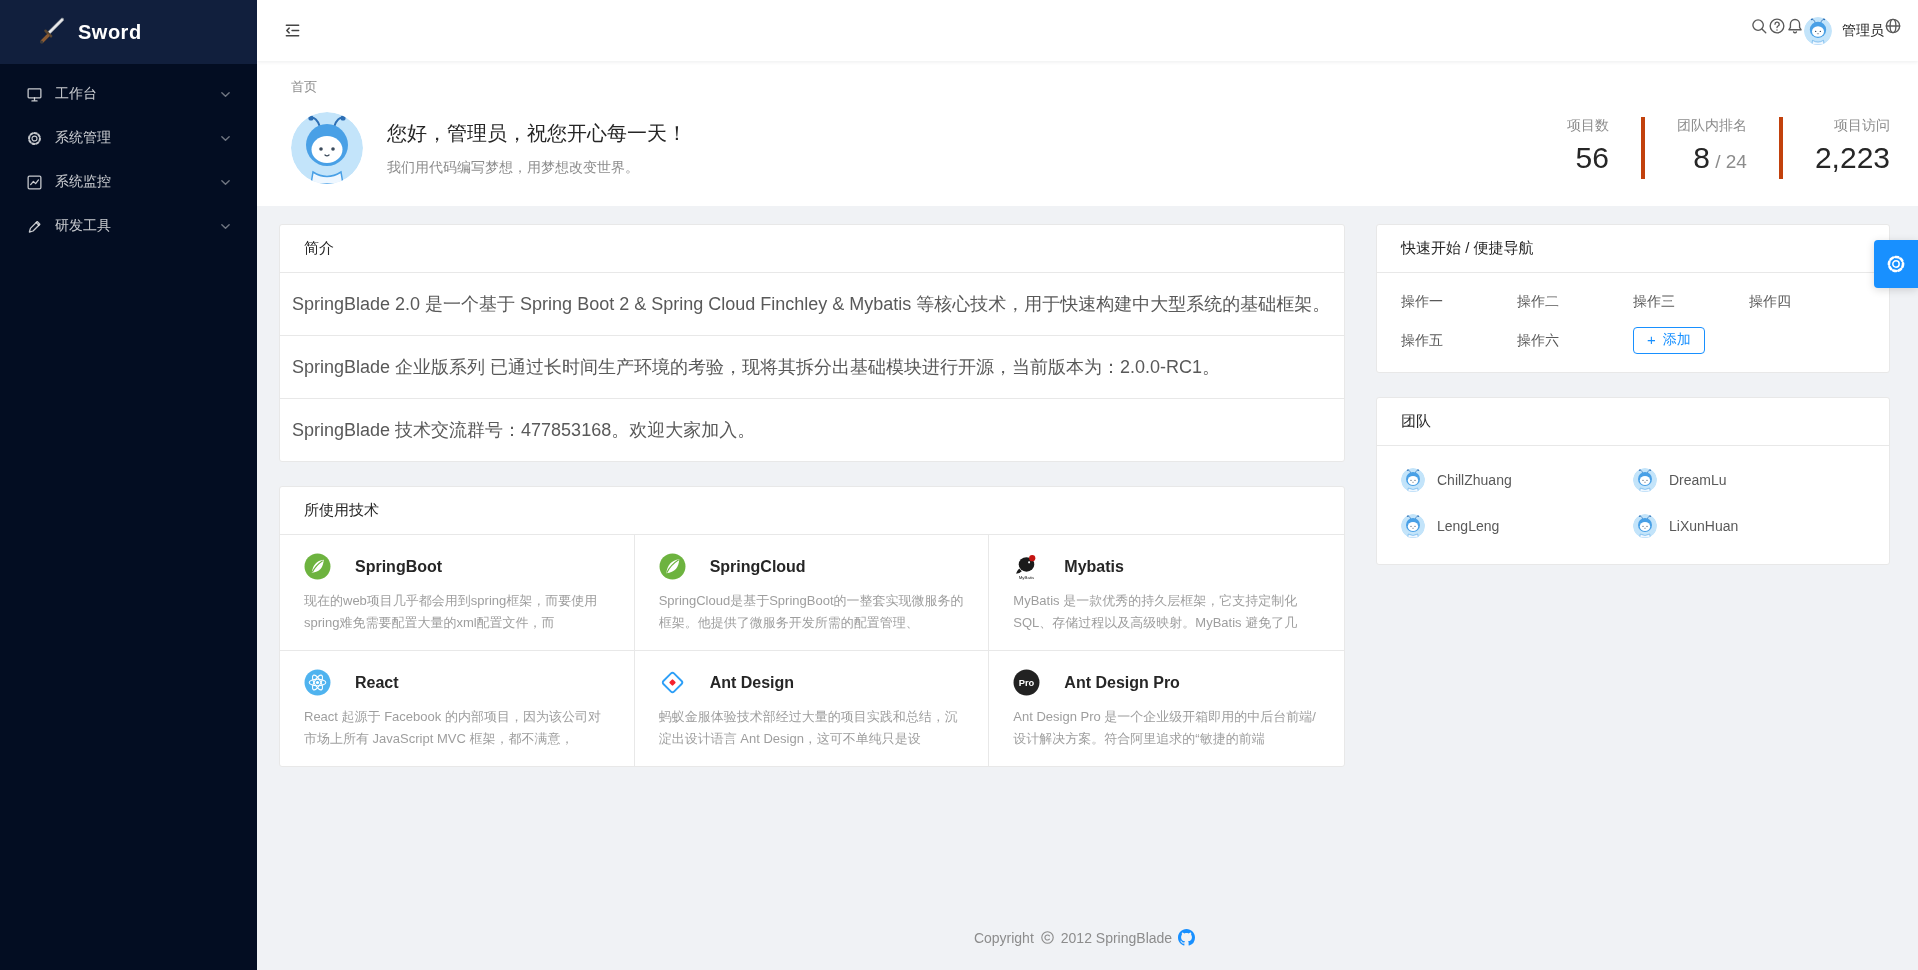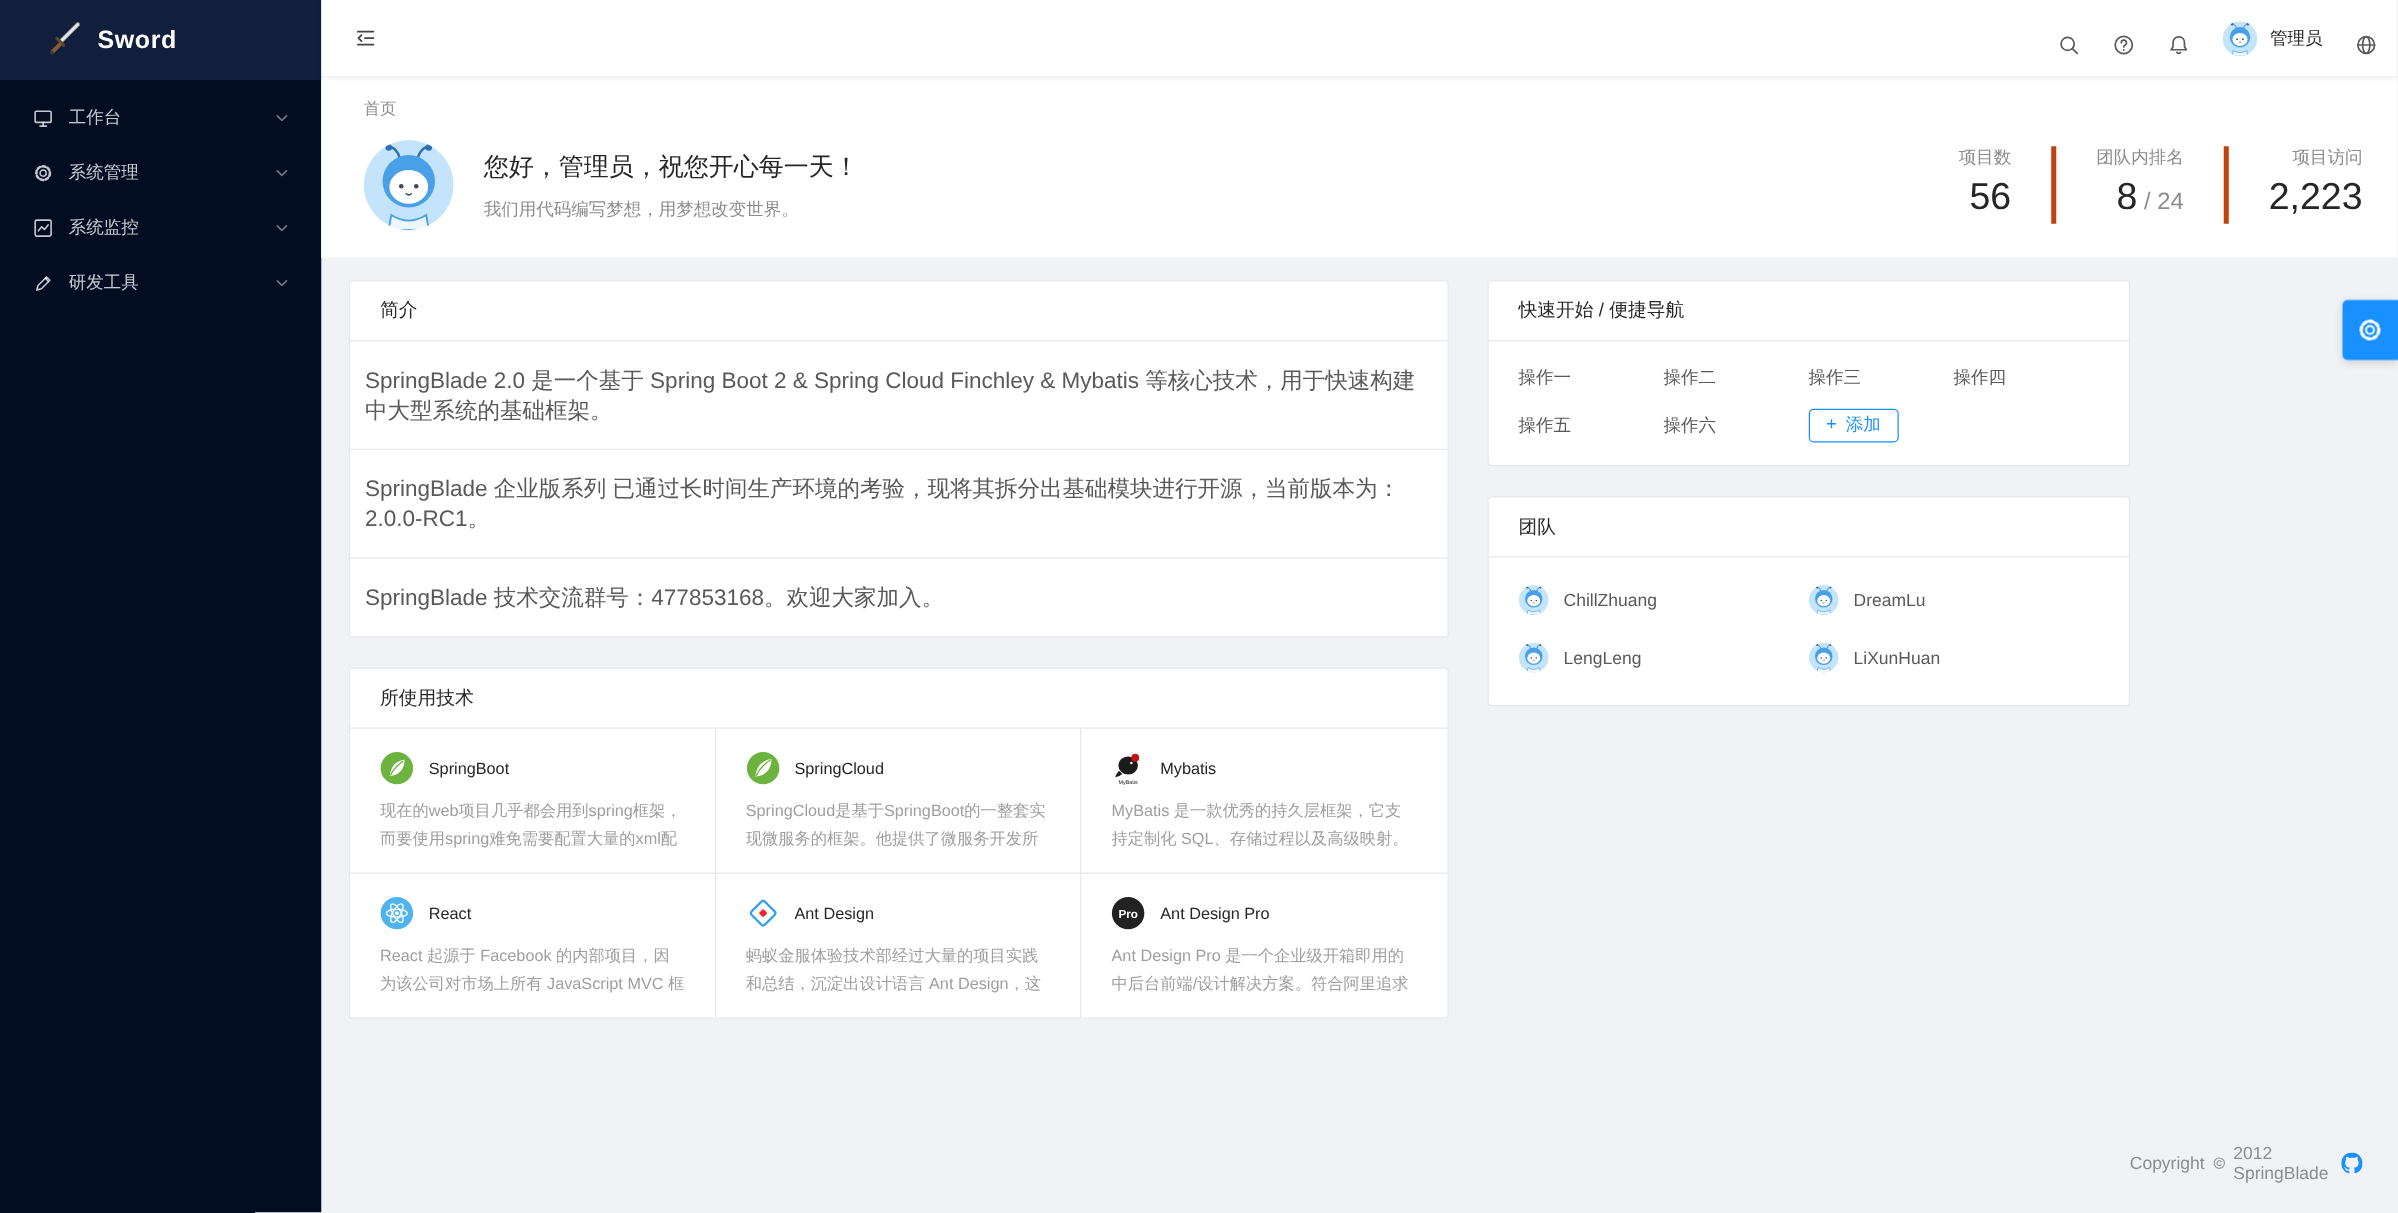--- a/index.html
+++ b/index.html
@@ -17,21 +17,21 @@
   .nav { padding-top:8px; }
   .nav-item { height:44px; display:flex; align-items:center; padding:0 26px; color:rgba(255,255,255,.78); font-size:14px; cursor:pointer; }
   .nav-item .nicon { width:17px; height:17px; margin-right:12px; display:flex; align-items:center; }
   .nav-item .chev { margin-left:auto; opacity:.55; display:flex; }
   svg.line { fill:none; stroke:currentColor; stroke-width:1.5; stroke-linecap:round; stroke-linejoin:round; }
 
   
   .main { flex:1; min-width:0; display:flex; flex-direction:column; }
   .topbar { height:61px; background:#fff; display:flex; align-items:center; padding:0 16px 0 26px; box-shadow:0 1px 4px rgba(0,21,41,.08); position:relative; z-index:2; }
   .collapse-btn { color:#444; cursor:pointer; display:flex; }
-  .tb-right { margin-left:auto; display:flex; align-items:flex-end; gap:26px; color:#595959; }
+  .tb-right { margin-left:auto; display:flex; align-items:flex-start; color:#595959; }
   .tb-icon { cursor:pointer; display:flex; }
   .tb-user { display:flex; align-items:center; gap:10px; font-size:14px; color:#262626; cursor:pointer; }
   .avatar-sm { width:28px; height:28px; border-radius:50%; overflow:hidden; flex-shrink:0; }
 
   
   .page-head { background:#fff; padding:17px 28px 22px 34px; }
   .breadcrumb { font-size:13px; color:#8c8c8c; margin-bottom:16px; cursor:pointer; width:max-content; }
   .welcome-row { display:flex; align-items:center; }
   .avatar-lg { width:72px; height:72px; border-radius:50%; overflow:hidden; flex-shrink:0; }
   .w-text { margin-left:24px; }
@@ -39,38 +39,38 @@
   .w-sub { font-size:14px; color:#8c8c8c; }
   .stats { margin-left:auto; display:flex;align-items:flex-end; }
   .stat { padding:0 32px; text-align:right; }
   .stat + .stat { border-left:4px solid #c2410c; }
   .stat:last-child { padding-right:0; }
   .stat-label { font-size:14px; color:#8c8c8c; margin-bottom:6px; }
   .stat-value { font-size:30px; color:#262626; line-height:34px; }
   .stat-suffix { font-size:19px; color:#8c8c8c; }
 
   
-  .content { flex:1; padding:18px 28px 0 22px; display:flex; overflow:hidden; }
+  .content { flex:1; padding:18px 28px 0 22px; display:flex; flex-direction:column; overflow:hidden; }
   .cols { display:flex; gap:31px; align-items:flex-start; }
   .col-left { flex:1; min-width:0; }
   .col-right { width:514px; flex-shrink:0; }
   .card { background:#fff; border:1px solid #e8e8e8; border-radius:3px; }
   .card-head { padding:14px 24px; font-size:15px; font-weight:500; color:#262626; border-bottom:1px solid #e8e8e8; }
 
   .intro-row { padding:19px 12px; font-size:18px; color:#595959; border-bottom:1px solid #e8e8e8; }
   .intro-row:last-child { border-bottom:none; }
 
   .tech-card { margin-top:24px; }
   .tech-grid { display:grid; grid-template-columns:1fr 1fr 1fr; }
   .tech-tile { padding:18px 24px 16px; border-right:1px solid #e8e8e8; border-bottom:1px solid #e8e8e8; }
   .tech-tile:nth-child(3n) { border-right:none; }
   .tech-tile:nth-child(n+4) { border-bottom:none; }
   .tt-head { display:flex; align-items:center; gap:12px; margin-bottom:10px; }
   .tt-icon { width:27px; height:27px; flex-shrink:0; display:flex; }
-  .tt-name { font-size:13px; font-weight:normal; color:#262626; }
+  .tt-name { font-size:16px; font-weight:bold; color:#262626;margin-left:12px; }
   .tt-desc { font-size:13px; color:#9e9e9e; line-height:22px; height:44px; overflow:hidden; }
 
   .quick-links { display:grid; grid-template-columns:repeat(4,1fr); row-gap:16px; padding:20px 24px 18px; align-items:center; }
   .quick-link { font-size:14px; color:#595959; cursor:pointer; width:max-content; }
   .add-btn { display:inline-flex; align-items:center; gap:7px; color:#1890ff; border:1px solid #1890ff; border-radius:4px; padding:3px 13px 4px; font-size:14px; background:#fff; cursor:pointer; width:max-content; }
   .add-plus { font-size:15px; line-height:14px; }
 
   .team-card { margin-top:24px; }
   .team-grid { display:grid; grid-template-columns:1fr 1fr; row-gap:22px; padding:22px 24px 26px; }
   .member { display:flex; align-items:center; gap:12px; font-size:14px; color:#595959; cursor:pointer; }

